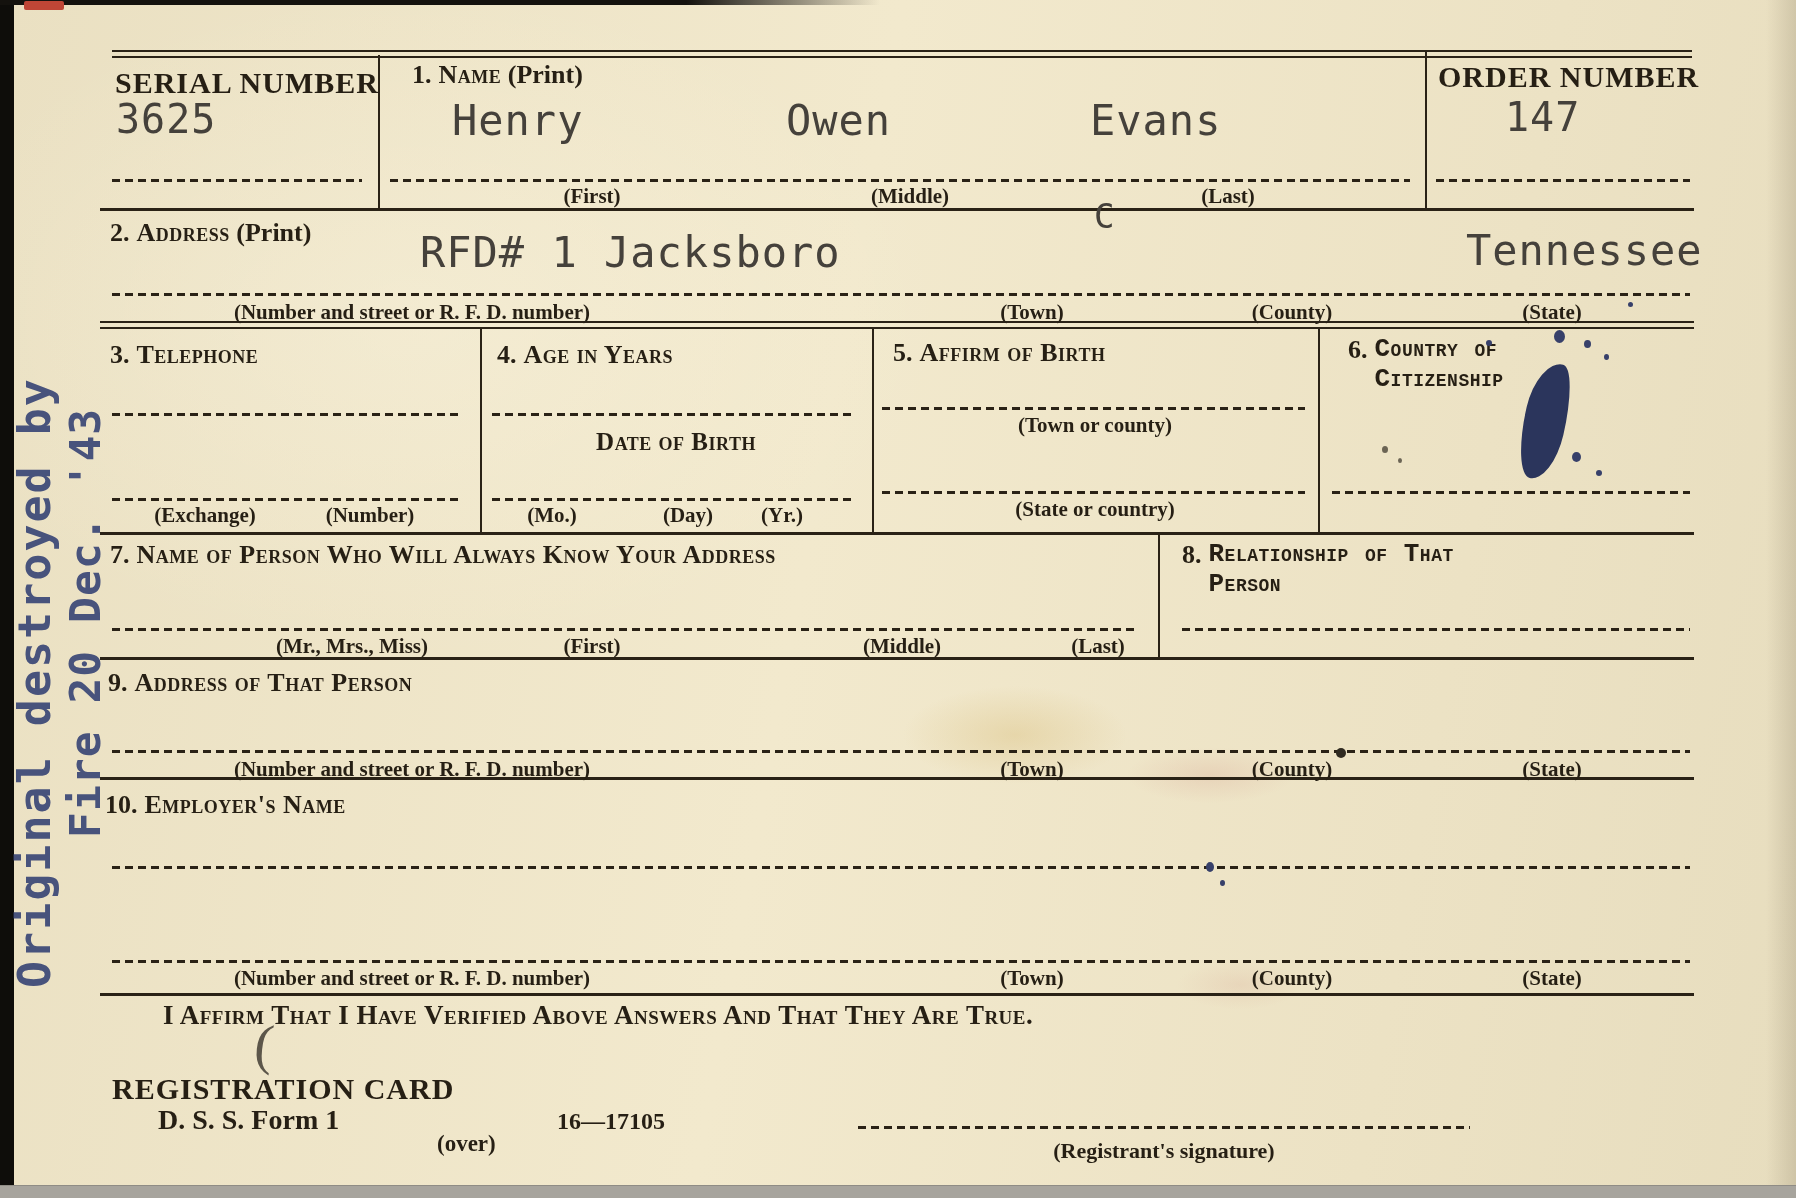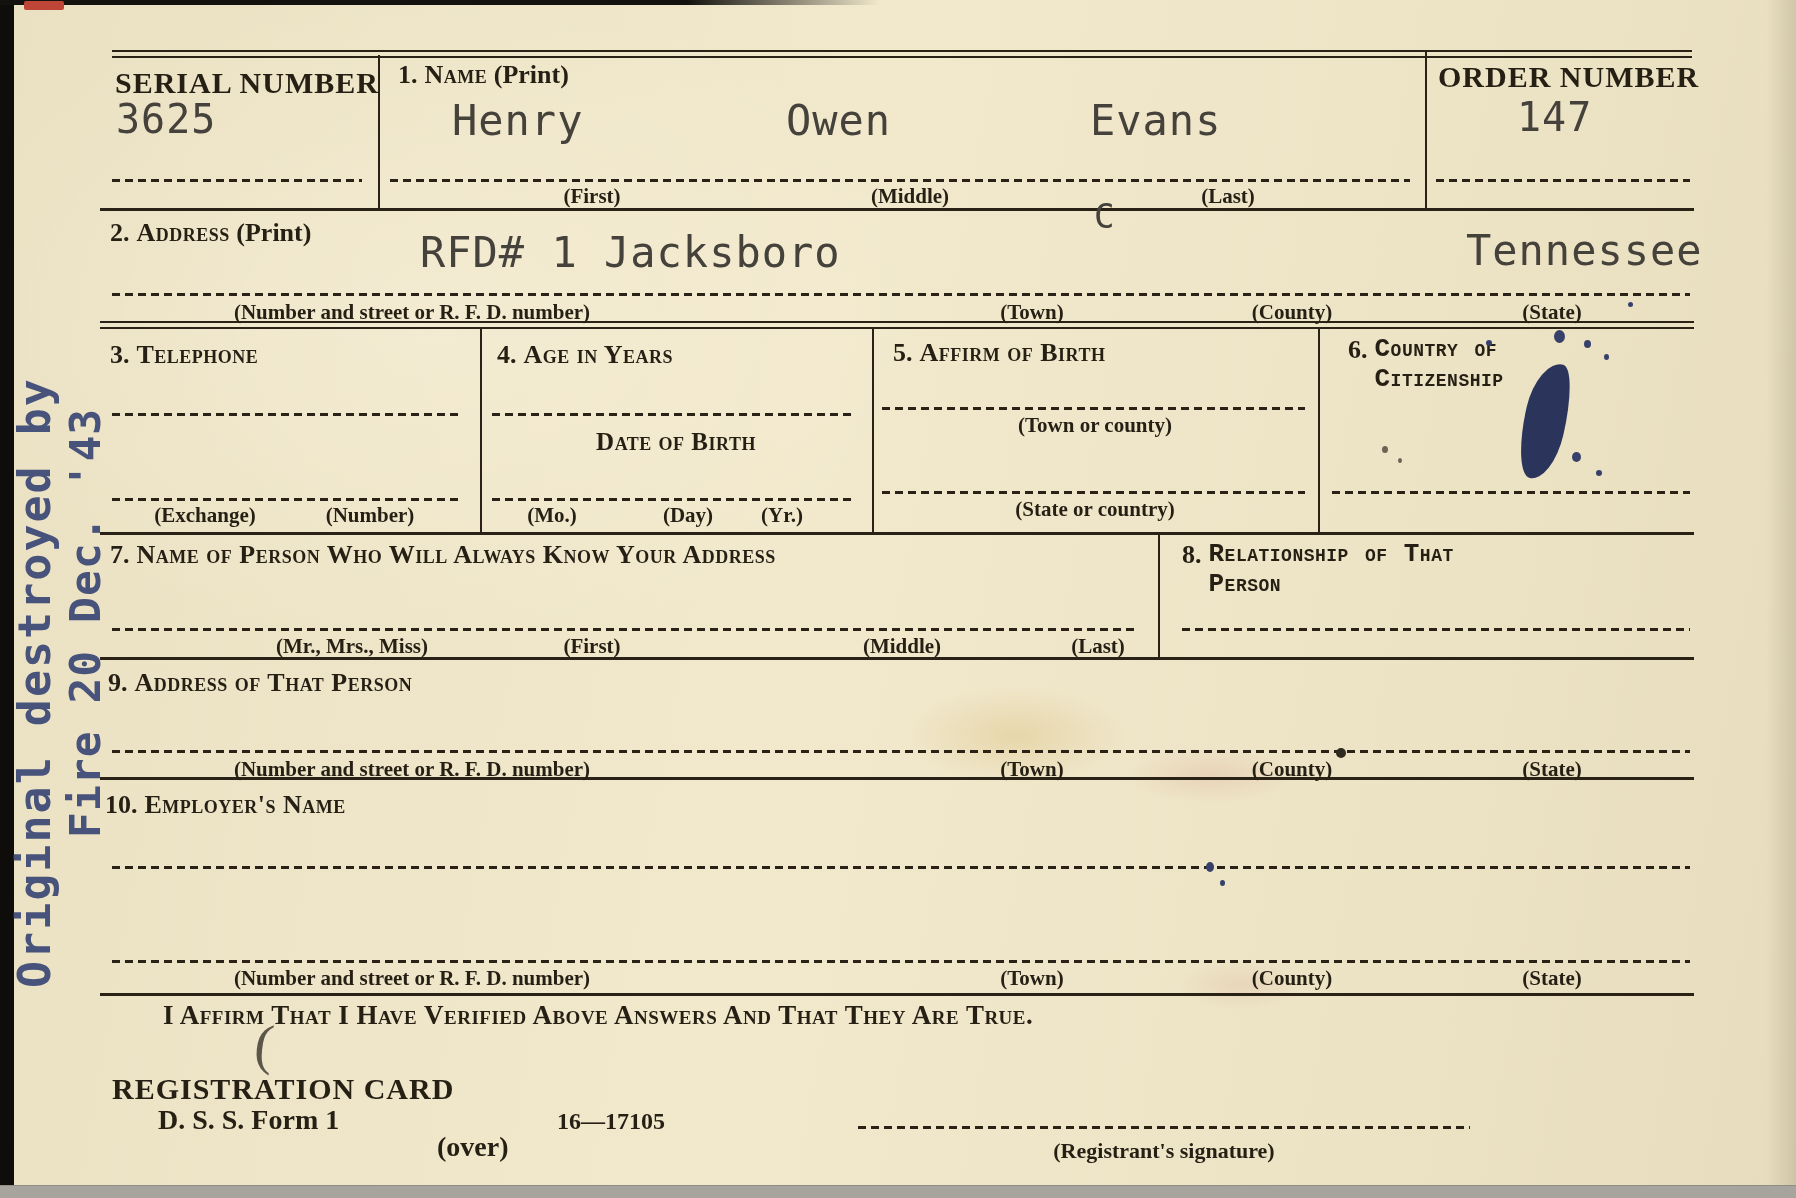--- a/index.html
+++ b/index.html
@@ -89,31 +89,31 @@
   <div class="dash" style="left:882px;top:491px;width:423px;"></div>
   <div class="dash" style="left:1332px;top:491px;width:358px;"></div>
   <div class="dash" style="left:112px;top:628px;width:1023px;"></div>
   <div class="dash" style="left:1182px;top:628px;width:508px;"></div>
   <div class="dash" style="left:112px;top:750px;width:1578px;"></div>
   <div class="dash" style="left:112px;top:866px;width:1578px;"></div>
   <div class="dash" style="left:112px;top:960px;width:1578px;"></div>
   <div class="dash" style="left:858px;top:1126px;width:612px;"></div>
 
   <div class="h1" style="left:115px;top:66px;">SERIAL NUMBER</div>
-  <div class="heading" style="left:398px;top:60px;">
+  <div class="heading" style="left:412px;top:60px;">
     <span class="num">1.</span><span class="sc">Name</span>
     <span>(Print)</span>
   </div>
   <div class="h1" style="left:1438px;top:60px;">ORDER NUMBER</div>
 
   <div class="typed small" style="left:116px;top:96px;text-align:center;">3625</div>
   <div class="typed" style="left:452px;top:96px;">Henry</div>
   <div class="typed" style="left:786px;top:96px;">Owen</div>
   <div class="typed" style="left:1090px;top:96px;">Evans</div>
-  <div class="typed small" style="left:1505px;top:94px;margin-left:12px;">147</div>
+  <div class="typed small" style="left:1505px;top:94px;">147</div>
 
   <div class="sub" style="left:592px;top:184px;">(First)</div>
   <div class="sub" style="left:910px;top:184px;">(Middle)</div>
   <div class="sub" style="left:1228px;top:184px;">(Last)</div>
 
   <div class="heading" style="left:110px;top:218px;">
     <span class="num">2.</span><span class="sc">Address</span>
     <span>(Print)</span>
   </div>
   <div class="typed" style="left:420px;top:228px;">RFD# 1 Jacksboro</div>
@@ -178,21 +178,21 @@
   <div class="sub" style="left:1032px;top:966px;">(Town)</div>
   <div class="sub" style="left:1292px;top:966px;">(County)</div>
   <div class="sub" style="left:1552px;top:966px;">(State)</div>
 
   <div class="affirm sc" style="left:163px;top:1000px;">I Affirm That I Have Verified Above Answers And That They Are True.</div>
   <div class="pen-paren" style="left:255px;top:1012px;">(</div>
 
   <div class="foot-b" style="left:112px;top:1072px;font-size:30px;letter-spacing:1px;">REGISTRATION CARD</div>
   <div class="foot-b" style="left:158px;top:1104px;font-size:28px;">D. S. S. Form 1</div>
   <div class="foot-b" style="left:557px;top:1108px;font-size:24px;">16—17105</div>
-  <div class="foot-b" style="left:437px;top:1131px;font-size:28px;">(over)</div>
+  <div class="foot-b" style="left:437px;top:1131px;font-size:23px;">(over)</div>
   <div class="sub" style="left:1164px;top:1138px;font-size:22px;">(Registrant's signature)</div>
 
   <div class="stamp l1" style="left:8px;top:988px;">Original destroyed by</div>
   <div class="stamp l2" style="left:60px;top:838px;">Fire 20 Dec. '43</div>
 
   <div class="blot" style="left:1524px;top:362px;width:42px;height:118px;"></div>
   <div class="speck" style="left:1554px;top:330px;width:11px;height:13px;"></div>
   <div class="speck" style="left:1584px;top:340px;width:7px;height:8px;"></div>
   <div class="speck" style="left:1604px;top:354px;width:5px;height:6px;"></div>
   <div class="speck" style="left:1572px;top:452px;width:9px;height:10px;"></div>

